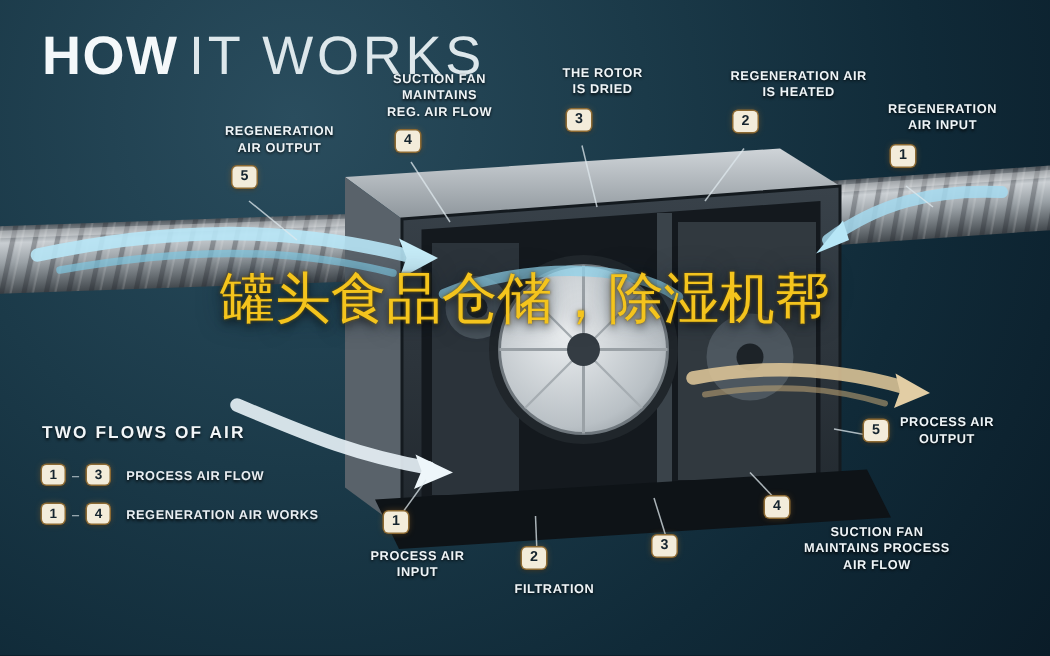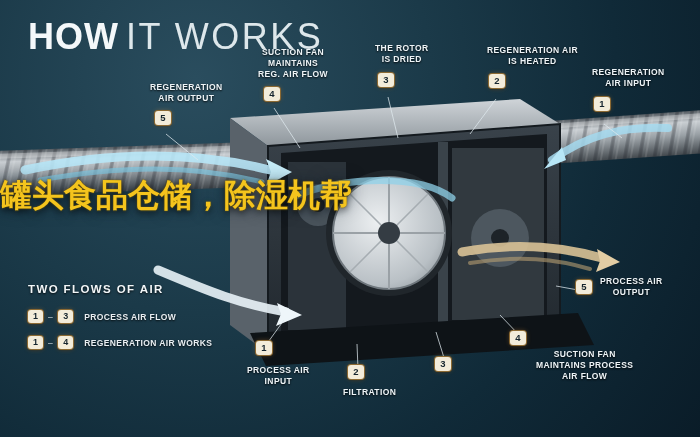--- a/index.html
+++ b/index.html
@@ -12,22 +12,22 @@
   }
   .scene { position:absolute; inset:0; width:700px; height:437px; }
 
   
   .title { position:absolute; left:28px; top:16px; font-size:36px; color:#f4f8fa; letter-spacing:1px; }
   .t-strong { font-weight:700; }
   .t-light { font-weight:300; letter-spacing:2.5px; margin-left:7px; color:#dde7eb; }
 
   
   .overlay {
-    position:absolute; left:0; right:0; top:176px; z-index:6;
-    font-size:32px; font-weight:700; color:#f4c41d; line-height:1.22;
+    position:absolute; left:0; right:0; top:176px; text-align:center; z-index:6;
+    font-size:37px; font-weight:400; color:#f4c41d; line-height:1.22;
     text-shadow:0 0 2px #7a5c00, 0 3px 6px rgba(0,0,0,.6), 0 0 16px rgba(10,25,40,.7);
   }
 
   
   .callout {
     position:absolute; display:flex; flex-direction:column; z-index:5;
     color:#eef4f7; font-size:8.5px; font-weight:700; letter-spacing:.4px; line-height:1.3;
     text-shadow:0 1px 2px rgba(0,0,0,.85);
   }
   .callout .txt { white-space:pre-line;text-align:center; }

